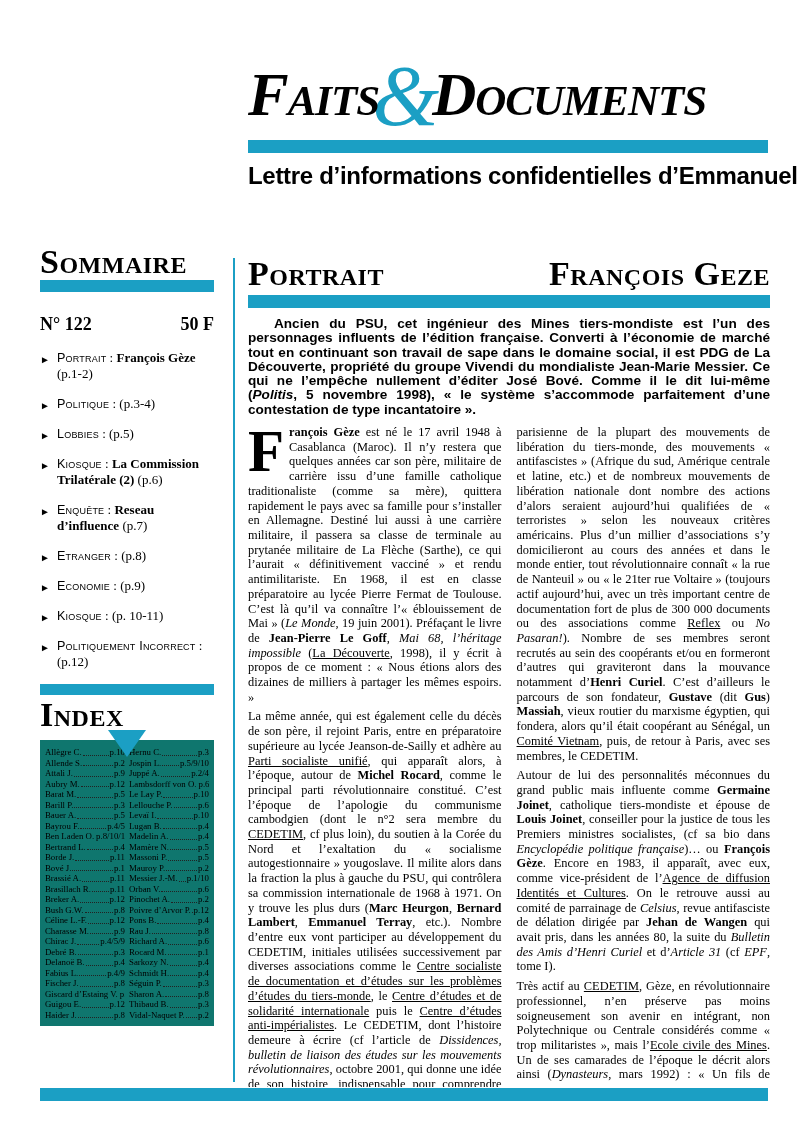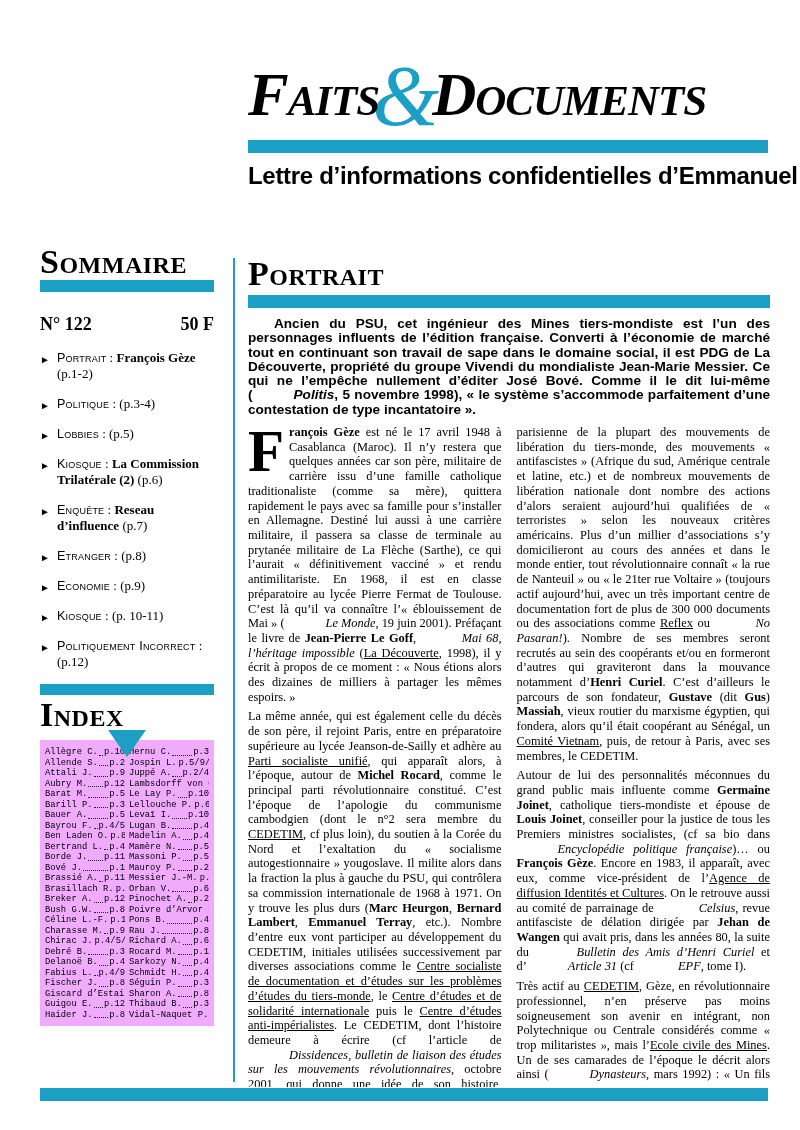--- a/index.html
+++ b/index.html
@@ -32,43 +32,43 @@
   .issue-row{display:flex;justify-content:space-between;margin-top:22px;
              font-size:18px;font-weight:700;}
   .date-line{margin-top:7px;font-size:18px;font-weight:700;}
   .toc{margin-top:15px;}
   .toc p{margin:0 0 14px;font-size:13px;line-height:16px;position:relative;padding-left:17px;}
   .toc .bullet{position:absolute;left:0;top:2px;font-size:10px;}
   .index-top-bar{height:11px;background:#1b9fc4;margin-top:7px;}
   .h-index{margin-top:2px;}
   .index-arrow{width:0;height:0;border-left:19px solid transparent;border-right:19px solid transparent;
                border-top:27px solid #1b9fc4;margin:-3px auto 0;position:relative;z-index:2;}
-  .index-box{background:#f0abfc;margin-top:-17px;padding:7px 5px 6px;position:relative;z-index:1;
-             display:flex;gap:4px;font-family:Liberation Mono, monospace;}
+  .index-box{background:#0f766e;margin-top:-17px;padding:7px 5px 6px;position:relative;z-index:1;
+             display:flex;gap:4px;}
   .ix-col{flex:1 1 0;min-width:0;}
   .ir{display:flex;align-items:baseline;font-size:8.8px;line-height:10.5px;overflow:hidden;}
   .ir .n{white-space:nowrap;}
   .ir .lead{flex:1 1 auto;min-width:0;border-bottom:1px dotted #222;margin:0 1px 2px;align-self:flex-end;}
   .ir .pg{white-space:nowrap;}
 
   
   .article{position:absolute;left:248px;top:256px;width:522px;}
   .art-head{display:flex;justify-content:space-between;align-items:baseline;}
   .art-bar{height:13px;background:#1b9fc4;margin-top:3px;}
   .intro{margin-top:9px;font-family:"Liberation Sans",sans-serif;font-weight:700;
          font-size:13.6px;line-height:14.3px;text-align:justify;text-indent:26px;}
   .cols{display:flex;gap:15px;margin-top:8px;height:662px;overflow:hidden;}
   .col{flex:1 1 0;min-width:0;}
   .col p{margin:0 0 5px;font-size:12.4px;line-height:14.7px;text-align:justify;}
   .dropcap{float:left;font-size:59px;line-height:46px;padding:3px 5px 0 0;font-weight:700;}
 
   
   .s-r{}
   .s-b{font-weight:700;}
-  .s-i{font-style:italic;padding-left:41px;}
+  .s-i{font-style:italic;}
   .s-u{text-decoration:underline;}
   .s-sup{vertical-align:super;font-size:0.62em;}
   .s-sc{font-family:"Liberation Sans",sans-serif;font-variant:small-caps;letter-spacing:0.2px;font-size:12.6px;}
 </style>
 </head>
 <body>
 
 <div class="page">
 
   <div class="masthead">
@@ -367,20 +367,21 @@
             <span class="lead"></span>
             <span class="pg">p.2</span>
           </div>
         </div>
     </div>
   </div>
 
   <div class="article">
     <div class="art-head">
       <span class="h1">Portrait</span>
+      <span class="h1">François Geze</span>
     </div>
     <div class="art-bar"></div>
     <div class="intro"><span class="s-r">Ancien du PSU, cet ingénieur des Mines tiers-mondiste est l’un des personnages influents de l’édition française. Converti à l’économie de marché tout en continuant son travail de sape dans le domaine social, il est PDG de La Découverte, propriété du groupe Vivendi du mondialiste Jean-Marie Messier. Ce qui ne l’empêche nullement d’éditer José Bové. Comme il le dit lui-même (</span><span class="s-i">Politis</span><span class="s-r">, 5 novembre 1998), « le système s’accommode parfaitement d’une contestation de type incantatoire ».</span></div>
     <div class="cols">
       <div class="col">
           <p><span class="dropcap">F</span><span class="s-b">rançois Gèze</span><span class="s-r"> est né le 17 avril 1948 à Casablanca (Maroc). Il n’y restera que quelques années car son père, militaire de carrière issu d’une famille catholique traditionaliste (comme sa mère), quittera rapidement le pays avec sa famille pour s’installer en Allemagne. Destiné lui aussi à une carrière militaire, il passera sa classe de terminale au prytanée militaire de La Flèche (Sarthe), ce qui l’aurait « définitivement vacciné » et rendu antimilitariste. En 1968, il est en classe préparatoire au lycée Pierre Fermat de Toulouse. C’est là qu’il va connaître l’« éblouissement de Mai » (</span><span class="s-i">Le Monde</span><span class="s-r">, 19 juin 2001). Préfaçant le livre de </span><span class="s-b">Jean-Pierre Le Goff</span><span class="s-r">, </span><span class="s-i">Mai 68, l’héritage impossible</span><span class="s-r"> (</span><span class="s-u">La Découverte</span><span class="s-r">, 1998), il y écrit à propos de ce moment : « Nous étions alors des dizaines de milliers à partager les mêmes espoirs. »</span></p>
           <p><span class="s-r">La même année, qui est également celle du décès de son père, il rejoint Paris, entre en préparatoire supérieure au lycée Jeanson-de-Sailly et adhère au </span><span class="s-u">Parti socialiste unifié</span><span class="s-r">, qui apparaît alors, à l’époque, autour de </span><span class="s-b">Michel Rocard</span><span class="s-r">, comme le principal parti révolutionnaire constitué. C’est l’époque de l’apologie du communisme cambodgien (dont le n°2 sera membre du </span><span class="s-u">CEDETIM</span><span class="s-r">, cf plus loin), du soutien à la Corée du Nord et l’exaltation du « socialisme autogestionnaire » yougoslave. Il milite alors dans la fraction la plus à gauche du PSU, qui contrôlera sa commission internationale de 1968 à 1971. On y trouve les plus durs (</span><span class="s-b">Marc Heurgon</span><span class="s-r">, </span><span class="s-b">Bernard Lambert</span><span class="s-r">, </span><span class="s-b">Emmanuel Terray</span><span class="s-r">, etc.). Nombre d’entre eux vont participer au développement du CEDETIM, initiales utilisées successivement par diverses associations comme le </span><span class="s-u">Centre socialiste de documentation et d’études sur les problèmes d’études du tiers-monde</span><span class="s-r">, le </span><span class="s-u">Centre d’études et de solidarité internationale</span><span class="s-r"> puis le </span><span class="s-u">Centre d’études anti-impérialistes</span><span class="s-r">. Le CEDETIM, dont l’histoire demeure à écrire (cf l’article de </span><span class="s-i">Dissidences, bulletin de liaison des études sur les mouvements révolutionnaires</span><span class="s-r">, octobre 2001, qui donne une idée de son histoire, indispensable pour comprendre l’histoire révolutionnaire des 35 dernières années), a été la véritable plaque tournante</span></p>
         </div>
       <div class="col">
         <div>

